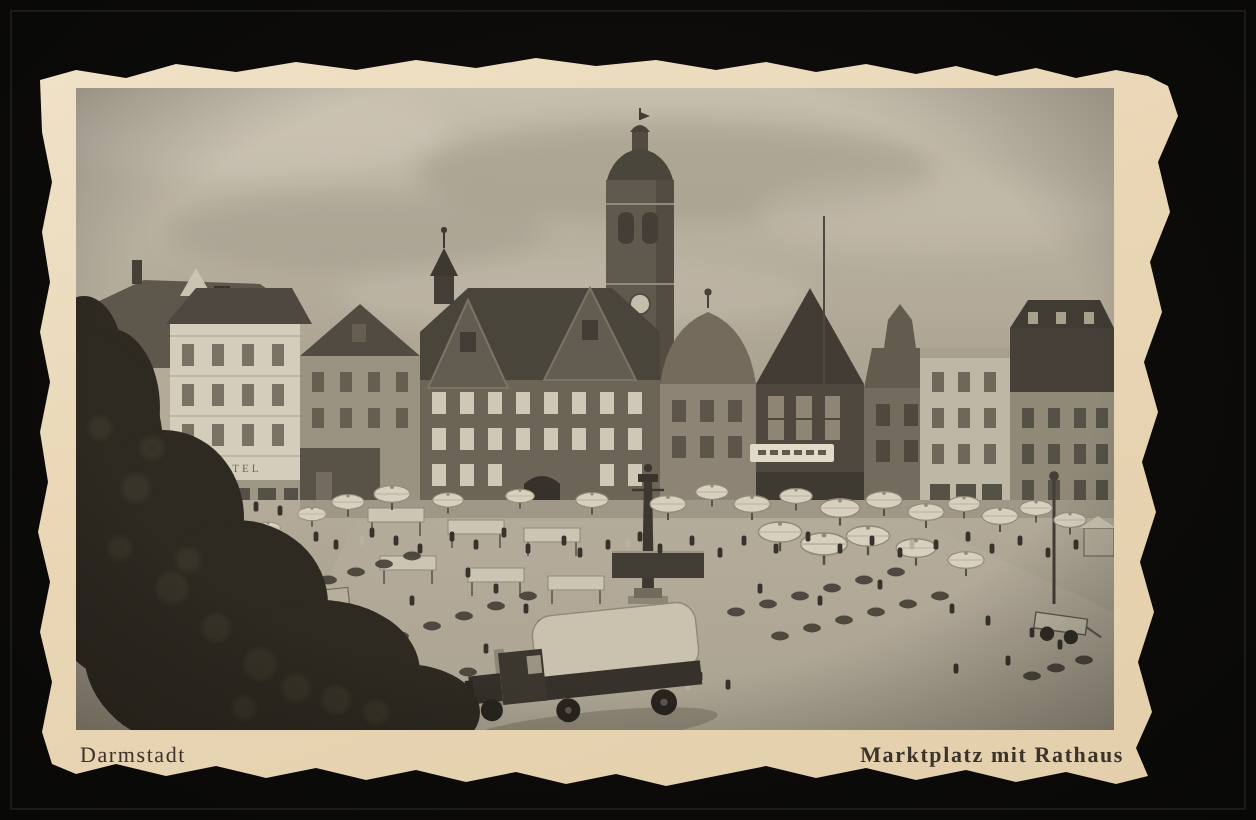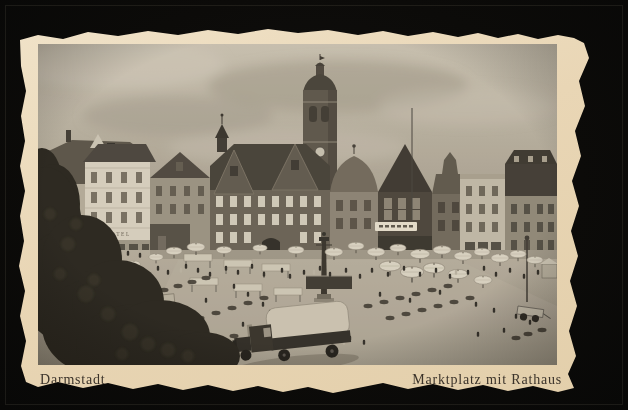--- a/index.html
+++ b/index.html
@@ -17,25 +17,25 @@
     background:linear-gradient(160deg,#f0e2c8 0%,#e9d6b5 45%,#e3cfab 100%);
     clip-path:polygon(2px 14px,20px 9px,45px 13px,70px 6px,100px 10px,130px 5px,160px 9px,190px 4px,220px 8px,250px 3px,280px 7px,310px 4px,340px 9px,365px 5px,390px 10px,415px 6px,440px 11px,460px 7px,480px 12px,500px 8px,520px 13px,540px 9px,556px 12px,566px 17px,571px 32px,561px 55px,567px 80px,557px 105px,563px 130px,554px 155px,561px 180px,553px 205px,560px 230px,552px 255px,559px 280px,551px 305px,558px 330px,550px 348px,556px 362px,540px 366px,515px 360px,490px 365px,465px 359px,440px 364px,415px 358px,390px 363px,365px 357px,340px 362px,315px 367px,290px 361px,265px 366px,240px 360px,215px 365px,190px 359px,165px 364px,140px 358px,115px 363px,90px 357px,65px 362px,40px 356px,20px 361px,8px 356px,3px 340px,8px 315px,2px 290px,7px 265px,1px 240px,6px 215px,2px 190px,7px 165px,2px 140px,7px 115px,3px 90px,8px 65px,3px 40px);
   }
   .photo{
     position:absolute;left:20px;top:18px;width:519px;height:321px;
     box-shadow:inset 0 0 8px rgba(50,42,30,.4);
     background:#aaa293;
   }
   .photo svg{display:block;}
   .caption span{
-    position:absolute;top:346px;font-size:14px;color:#3b332a;
+    position:absolute;top:346px;font-size:11px;color:#3b332a;
     letter-spacing:0.8px;
   }
   .cap-left{left:22px;}
-  .cap-right{right:34px;}
+  .cap-right{right:34px;font-weight:bold;}
 </style>
 </head>
 <body>
 
 <div class="stage">
   <div class="scan-edge"></div>
 
   <div class="postcard">
 
     <div class="photo">

